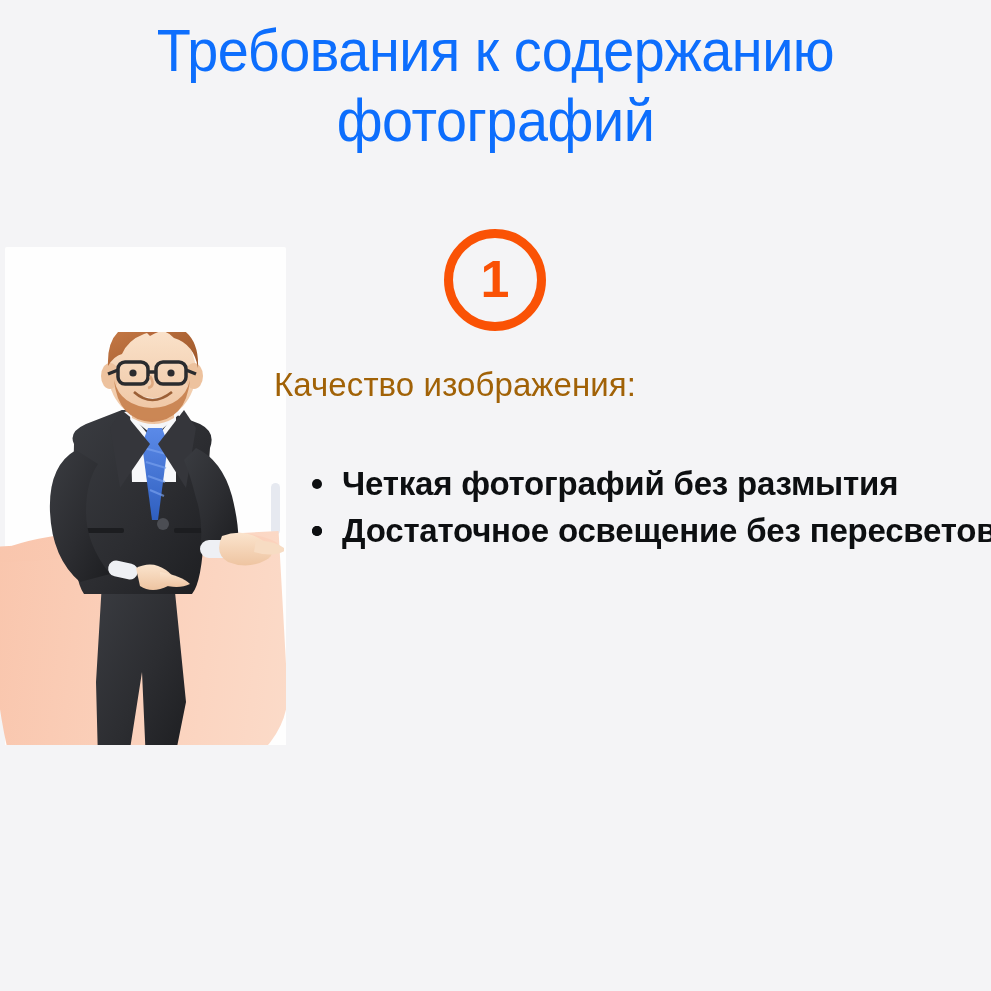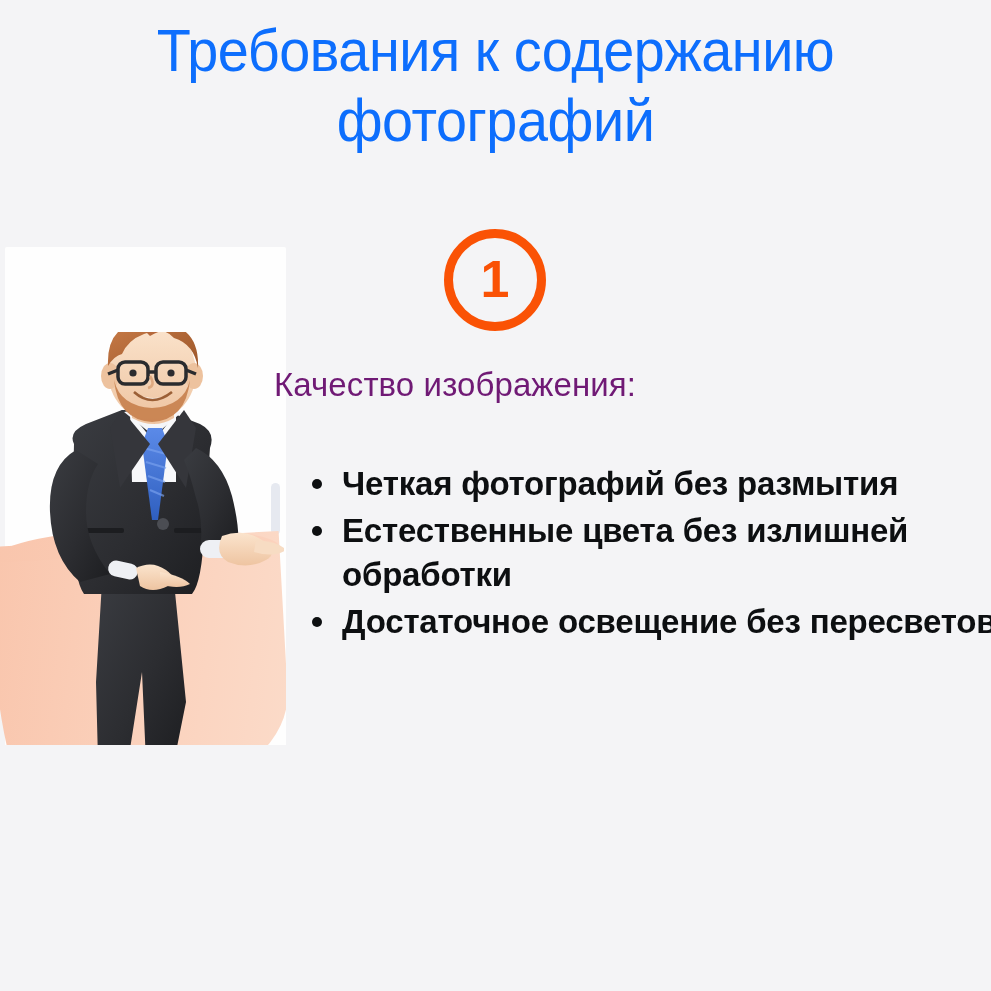--- a/index.html
+++ b/index.html
@@ -118,21 +118,21 @@
     height: 480px;
   }
 
   
   .content-heading {
     position: absolute;
     left: 274px;
     top: 366px;
     width: 520px;
     font-size: 33px;
-    color: #701a75;
+    color: #a16207;
     font-weight: 400;
     letter-spacing: 0.1px;
   }
   .bullet-list {
     position: absolute;
     left: 300px;
     top: 462px;
     width: 700px;
     margin: 0;
     padding: 0;
@@ -274,21 +274,20 @@
 
   <div class="content-heading">Качество изображения:</div>
 
   <ul class="bullet-list">
     <li>
       <span class="bullet-dot"></span>
       <span>Четкая фотографий без размытия</span>
     </li>
     <li>
       <span class="bullet-dot"></span>
-      <span>Естественные цвета без излишней обработки</span>
     </li>
     <li>
       <span class="bullet-dot"></span>
       <span>Достаточное освещение без пересветов</span>
     </li>
   </ul>
 
 </div>
 
 </body></html>

